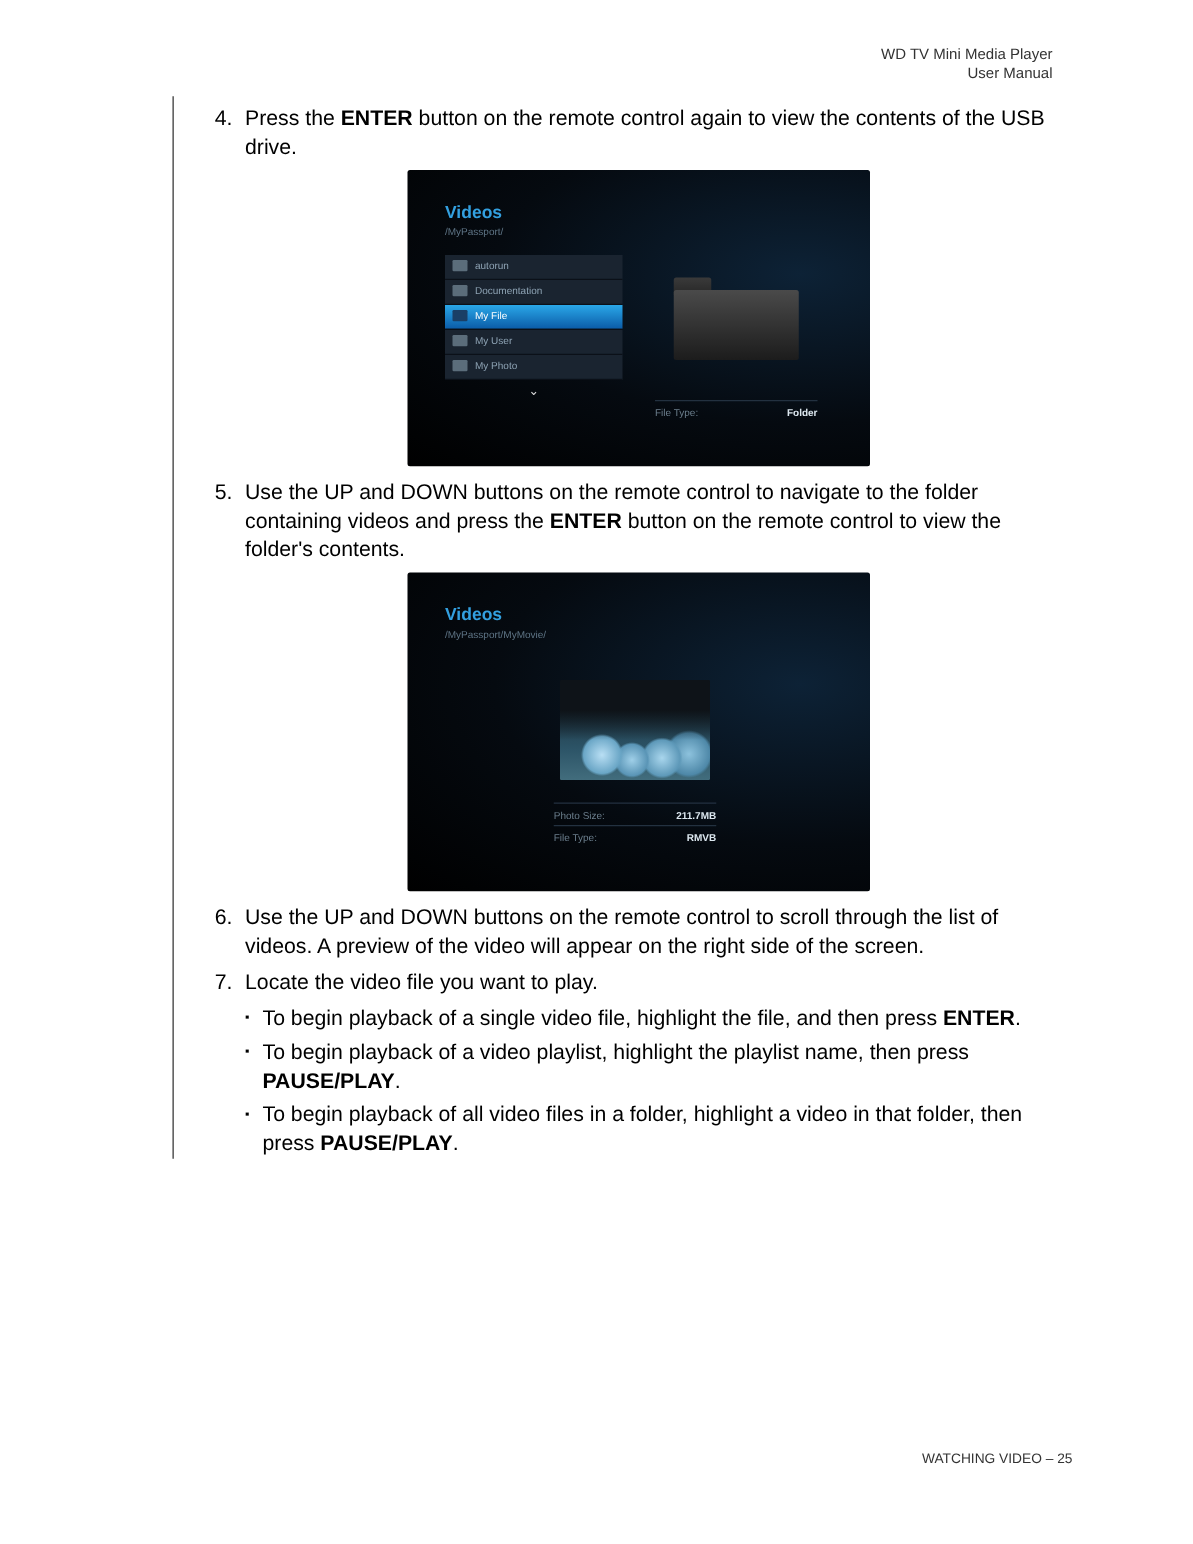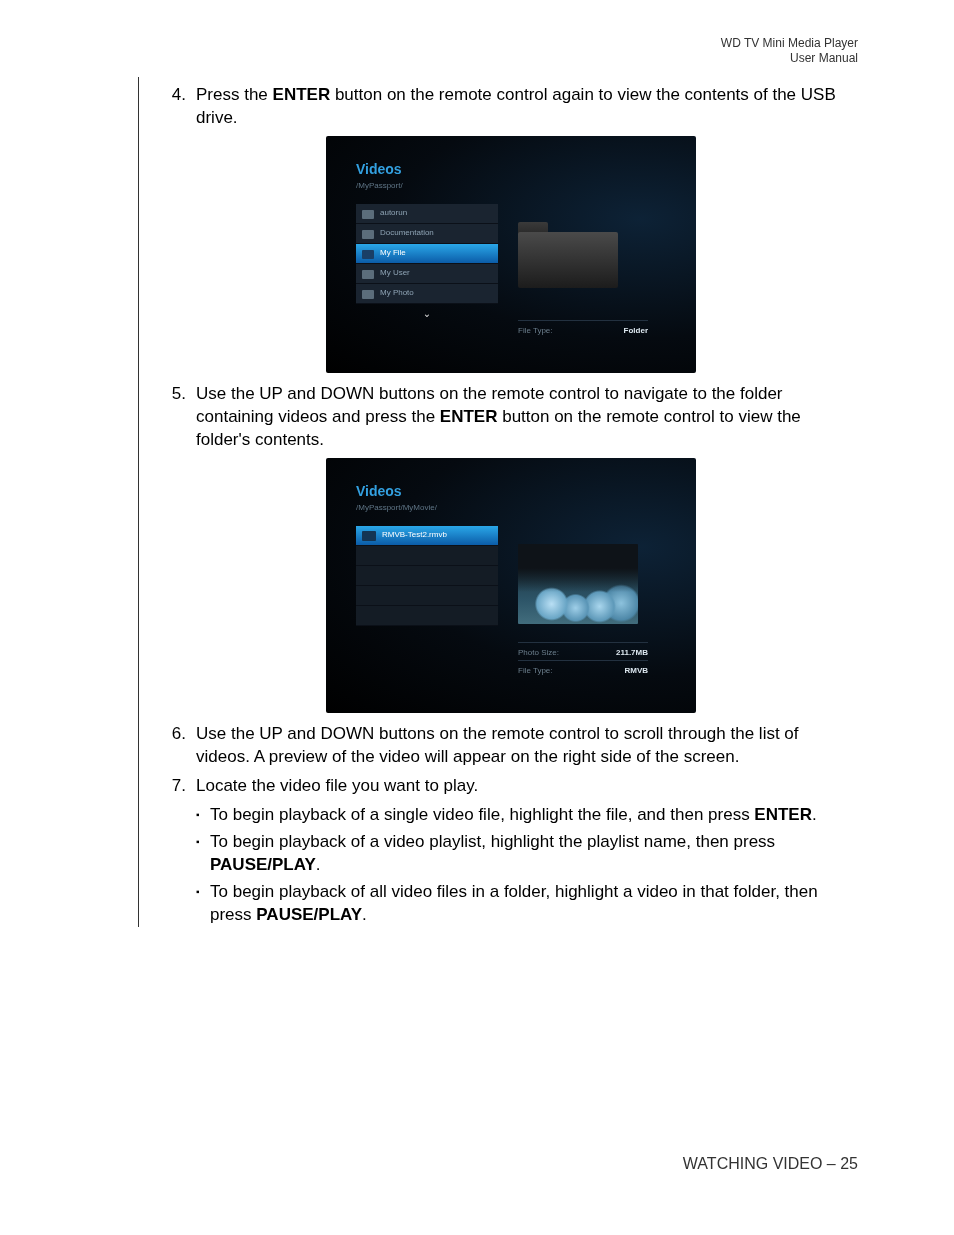--- a/index.html
+++ b/index.html
@@ -9,21 +9,21 @@
     background: #fff;
     font-family: Arial, Helvetica, sans-serif;
     color: #000;
     position: relative;
     font-size: 17px;
     line-height: 1.35;
   }
   .header-lines {
     position: absolute;
     top: 36px;
-    right: 96px;
+    right: 112px;
     text-align: right;
     font-size: 12px;
     color: #333;
     line-height: 1.25;
   }
   .vrule {
     position: absolute;
     top: 77px;
     left: 138px;
     width: 1px;
@@ -56,39 +56,39 @@
     font-size: 10px;
   }
   .ss-row { display: flex; gap: 20px; }
   .ss-left { flex: 0 0 142px; }
   .ss-title { color: #33a0e0; font-size: 14px; font-weight: bold; margin-bottom: 2px; }
   .ss-path { color: #5f7586; font-size: 8px; margin-bottom: 12px; display:block;}
   .ss-item {
     background: #1a2430;
     border-bottom: 1px solid #0b1018;
     padding: 4px 6px;
-    display: flex; align-items: flex-end; gap: 6px;
+    display: flex; align-items: flex-start; gap: 6px;
     color: #8ea3b4;
     font-size: 8px;
     height: 20px;
   }
   .ss-item.sel {
     background: linear-gradient(#2aa7e8, #0b5ca8);
     color: #fff;
   }
   .ss-folder-ico {
     width: 12px; height: 9px;
     background: #5b6d7b;
     border-radius: 1px;
     position: relative;
     flex: 0 0 12px;
   }
   .ss-item.sel .ss-folder-ico { background:#1a3f66; }
   .ss-scrolldown { text-align:center; color:#ddd; font-size:10px; padding:3px 0; }
-  .ss-right { flex: 1; display:flex; flex-direction:column; padding-top:18px;}
+  .ss-right { flex: 1; display:flex; flex-direction:column; align-items:center; padding-top:18px;}
   .ss-bigfolder {
     width: 100px; height: 66px;
     margin-bottom: 32px;
     position: relative;
   }
   .ss-bigfolder::before {
     content:""; position:absolute; top:0; left:0; width:30px; height:14px;
     background: linear-gradient(#3a3a3a,#272727);
     border-radius: 2px 2px 0 0;
   }
@@ -122,21 +122,21 @@
   }
   .ss-item.sel .ss-film-ico::before,
   .ss-item.sel .ss-film-ico::after{
     content:""; position:absolute; top:1px; bottom:1px; width:2px;
   }
   .ss-empty { background:#141c25; height:20px; border-bottom:1px solid #0b1018;}
   .footer {
     position: absolute;
     bottom: 60px;
     right: 96px;
-    font-size: 16px;
+    font-size: 11px;
     color: #333;
   }
   b { font-weight: bold; }
 </style>
 </head>
 <body>
 
 <div class="header-lines">
   <div>WD TV Mini Media Player</div>
   <div>User Manual</div>
@@ -197,30 +197,20 @@
     <div class="num">5.</div>
     <div class="txt">
       <span>Use the UP and DOWN buttons on the remote control to navigate to the folder containing videos and press the </span><b>ENTER</b><span> button on the remote control to view the folder's contents.</span>
     </div>
   </div>
 
   <div class="screenshot sshot">
     <div class="ss-title">Videos</div>
     <span class="ss-path">/MyPassport/MyMovie/</span>
     <div class="ss-row">
-      <div class="ss-left">
-        <div class="ss-item sel">
-            <span class="ss-film-ico"></span>
-            <span>RMVB-Test2.rmvb</span>
-          </div>
-        <div class="ss-empty"></div>
-        <div class="ss-empty"></div>
-        <div class="ss-empty"></div>
-        <div class="ss-empty"></div>
-      </div>
       <div class="ss-right">
         <div class="ss-thumb"></div>
         <div class="ss-meta">
           <hr>
           <div class="ss-meta-row">
               <span>Photo Size:</span>
               <span class="v">211.7MB</span>
             </div>
           <hr>
           <div class="ss-meta-row">

